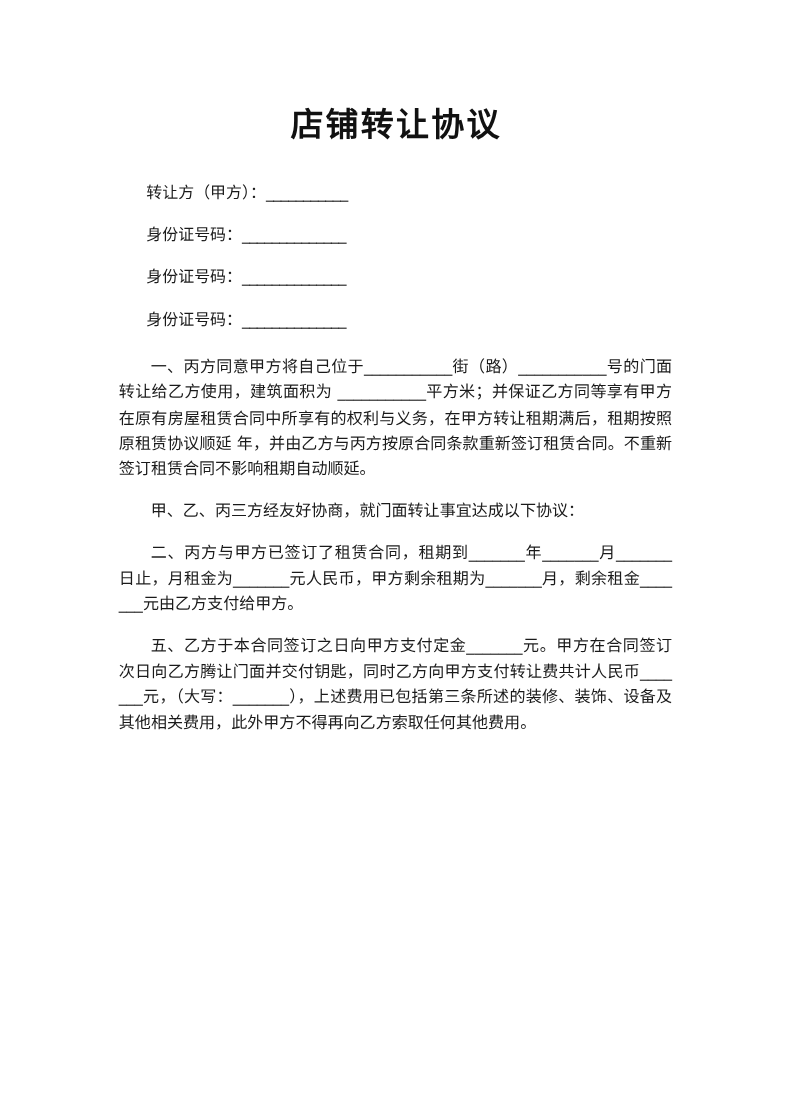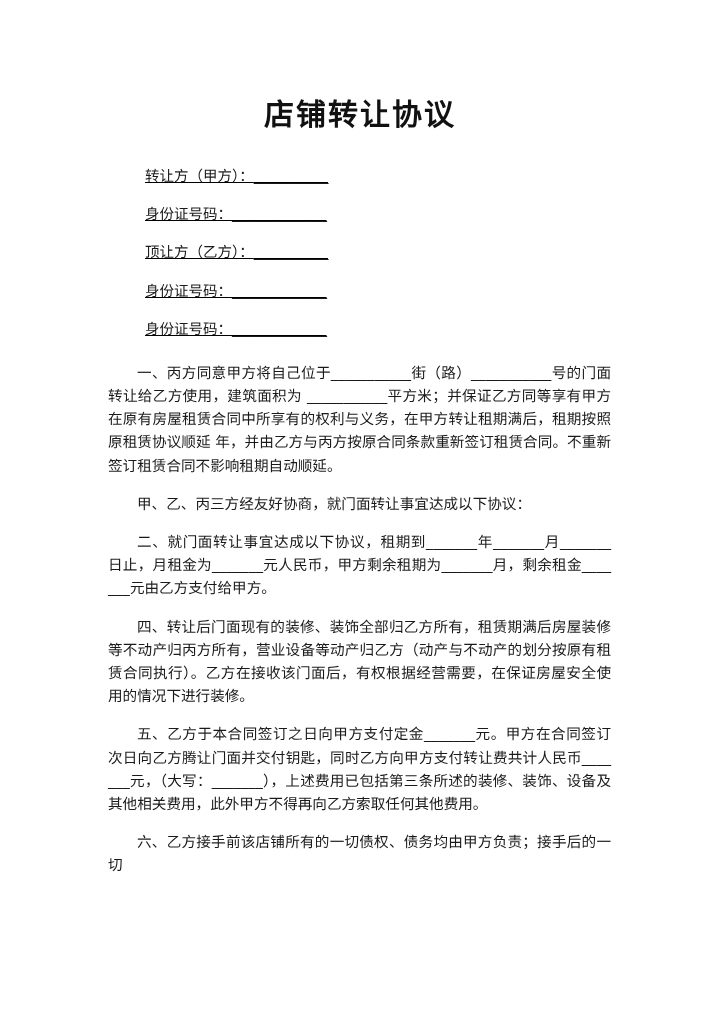--- a/index.html
+++ b/index.html
@@ -40,24 +40,23 @@
 
   
   .body-wrap {
     margin-top: 36px;
     padding-left: 108px;
     padding-right: 109px;
   }
 
   
   .party-block {
-    margin: 12px;
+    margin: 0;
     padding: 0;
     list-style: none;
-    text-decoration: underline;
   }
   .party-line {
     font-family: "DejaVu Sans", "Liberation Sans", sans-serif;
     font-size: 14.5px;
     line-height: 1.1;
     color: #1a1a1a;
     margin: 0 0 22.5px 0;
     padding-left: 25px;
     white-space: pre;
   }
@@ -85,35 +84,32 @@
 
   <h1 class="doc-title">店铺转让协议</h1>
 
   <div class="body-wrap">
 
     <div class="party-block">
       <div class="party-line"><span>转让方（甲方）：</span><span class="blank">___________</span></div>
 
       <div class="party-line"><span>身份证号码：</span><span class="blank">______________</span></div>
 
-      <div class="party-line"><span>顶让方（乙方）：</span><span class="blank">___________</span></div>
 
       <div class="party-line"><span>身份证号码：</span><span class="blank">______________</span></div>
 
 
       <div class="party-line"><span>身份证号码：</span><span class="blank">______________</span></div>
     </div>
 
     <p class="clause">一、丙方同意甲方将自己位于___________街（路）___________号的门面转让给乙方使用，建筑面积为 ___________平方米；并保证乙方同等享有甲方在原有房屋租赁合同中所享有的权利与义务，在甲方转让租期满后，租期按照原租赁协议顺延 年，并由乙方与丙方按原合同条款重新签订租赁合同。不重新签订租赁合同不影响租期自动顺延。</p>
 
     <p class="clause">甲、乙、丙三方经友好协商，就门面转让事宜达成以下协议：</p>
 
-    <p class="clause">二、就门面转让事宜达成以下协议，租期到_______年_______月_______日止，月租金为_______元人民币，甲方剩余租期为_______月，剩余租金_______元由乙方支付给甲方。</p>
+    <p class="clause">二、丙方与甲方已签订了租赁合同，租期到_______年_______月_______日止，月租金为_______元人民币，甲方剩余租期为_______月，剩余租金_______元由乙方支付给甲方。</p>
 
 
-    <p class="clause">四、转让后门面现有的装修、装饰全部归乙方所有，租赁期满后房屋装修等不动产归丙方所有，营业设备等动产归乙方（动产与不动产的划分按原有租赁合同执行）。乙方在接收该门面后，有权根据经营需要，在保证房屋安全使用的情况下进行装修。</p>
 
     <p class="clause">五、乙方于本合同签订之日向甲方支付定金_______元。甲方在合同签订次日向乙方腾让门面并交付钥匙，同时乙方向甲方支付转让费共计人民币_______元，（大写：_______），上述费用已包括第三条所述的装修、装饰、设备及其他相关费用，此外甲方不得再向乙方索取任何其他费用。</p>
 
-    <p class="clause">六、乙方接手前该店铺所有的一切债权、债务均由甲方负责；接手后的一切</p>
 
   </div>
 </div>
 
 </body></html>

